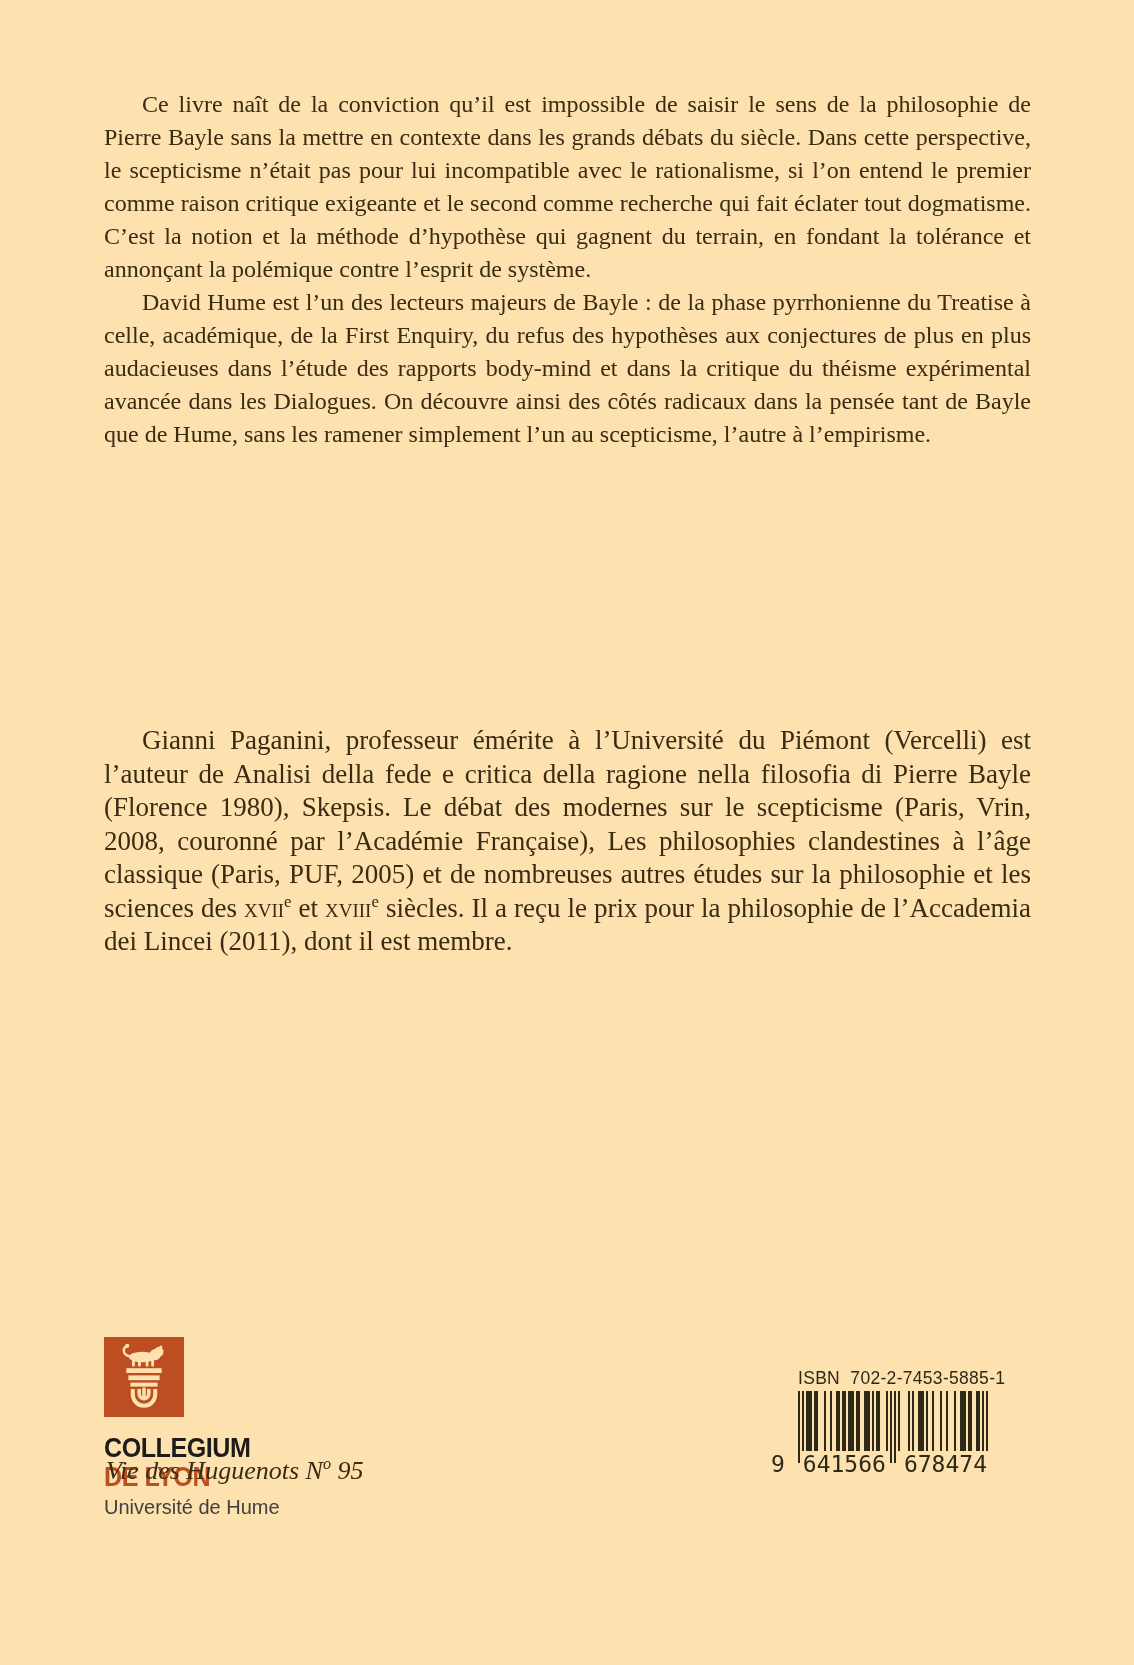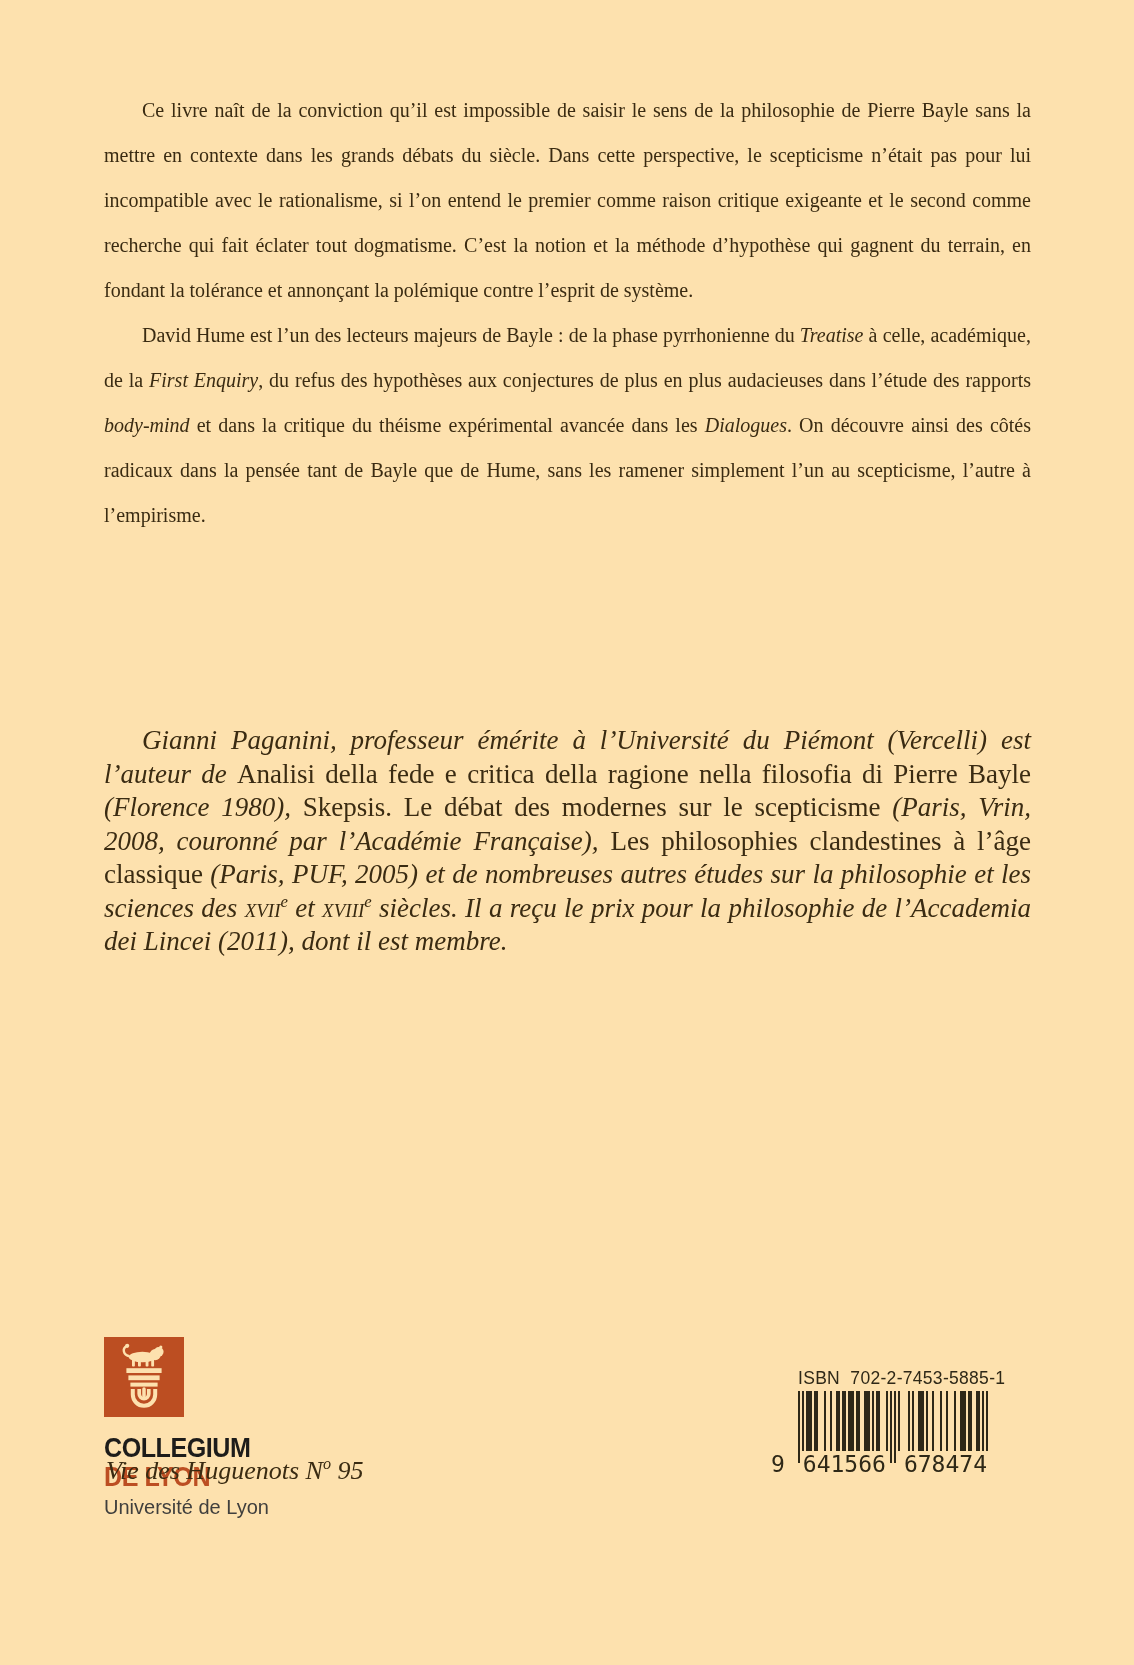--- a/index.html
+++ b/index.html
@@ -16,29 +16,29 @@
     position:relative;
     width:1134px;height:1665px;
     background:var(--bg);
     overflow:hidden;
     font-family:"Liberation Serif",serif;
     color:var(--text);
   }
   
   .synopsis{
     position:absolute;left:104px;top:88px;width:927px;
-    font-size:20px;line-height:45px;text-align:justify;
+    font-size:24px;line-height:33px;text-align:justify;
   }
   .synopsis p{margin:0;text-indent:38px;}
   
   .bio{
     position:absolute;left:104px;top:724px;width:927px;
     font-size:27px;line-height:33.5px;text-align:justify;text-indent:38px;
   }
-  .it{font-style:italic;}
+  .it{}
   .rm{font-style:normal;}
   .sc{font-variant:small-caps;}
   .sup{vertical-align:super;font-size:0.62em;line-height:0;}
   
   .publisher{
     position:absolute;left:104px;top:1337px;
     display:flex;align-items:flex-start;gap:17px;flex-direction:column;
   }
   .emblem{display:block;}
   .pub-text{font-family:"Liberation Sans",sans-serif;padding-top:0px;}
@@ -107,21 +107,21 @@
       </g>
       <g fill="none" stroke="var(--bg)">
         <path d="M36,65 V72 A14,14 0 0 0 64,72 V65" stroke-width="5"></path>
         <path d="M44,65 V71 A6,6 0 0 0 56,71 V65" stroke-width="4.6"></path>
         <path d="M50,65 V73.5" stroke-width="4.4" stroke-linecap="round"></path>
       </g>
     </svg>
     <div class="pub-text">
       <div class="pub-name1">COLLEGIUM</div>
       <div class="pub-name2">DE LYON</div>
-      <div class="pub-tag">Université de Lyon</div>
+      <div class="pub-tag">Université de Hume</div>
     </div>
   </div>
 
   <div class="series"><span class="it">Vie des Huguenots N</span><span class="it sup">o</span><span class="it"> 95</span></div>
 
   <div class="isbn">
     <div class="isbn-label">ISBN  702-2-7453-5885-1</div>
     <svg class="barcode" id="barcode" aria-hidden="true" viewBox="0 0 190 72" width="190" height="72">
         <g fill="var(--barcode)">
           <rect x="0" y="0" width="2" height="72"></rect>

